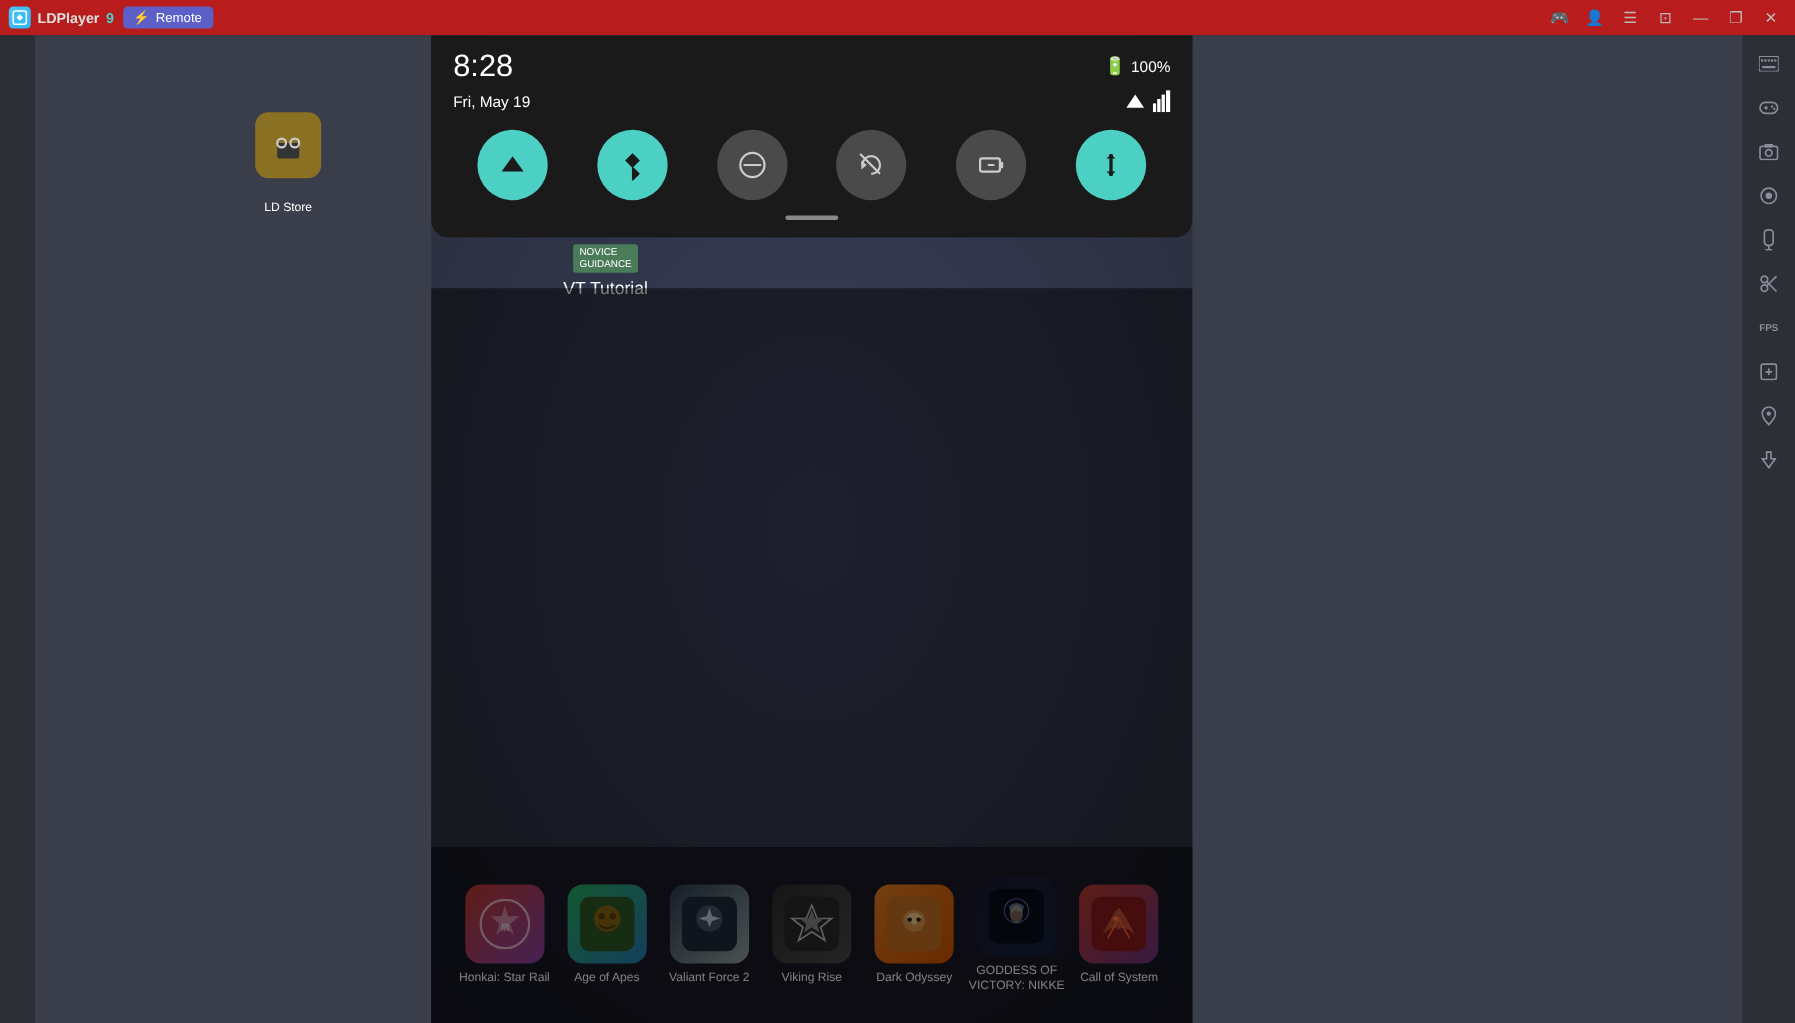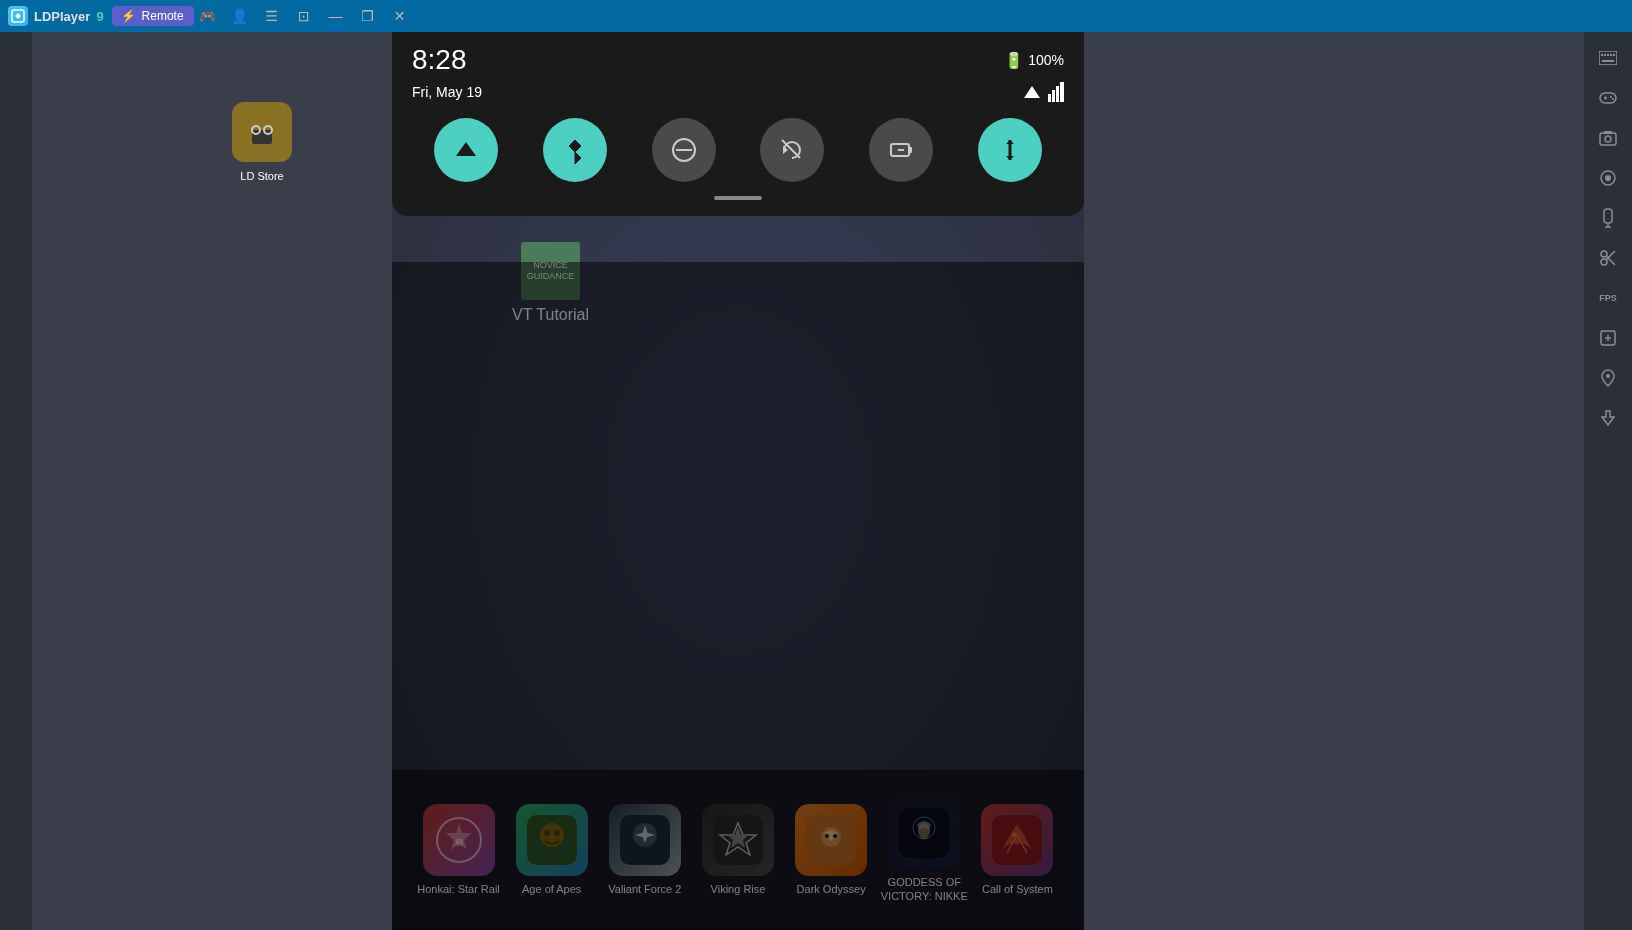--- a/index.html
+++ b/index.html
@@ -9,23 +9,24 @@
       overflow: hidden;
       font-family: 'Segoe UI', Arial, sans-serif;
       background: #2d2f36;
       display: flex;
       flex-direction: column;
     }
 
     
     #title-bar {
       height: 32px;
-      background: #0369a1;
-      display: flex;
-      align-items: center;
+      background: #b91c1c;
+      display: flex;
+      align-items: center;
+      justify-content: space-between;
       padding: 0 8px;
       flex-shrink: 0;
     }
     #title-bar-left {
       display: flex;
       align-items: center;
       gap: 8px;
     }
     #app-logo {
       display: flex;
@@ -192,21 +193,21 @@
       left: 360px;
       width: 692px;
       bottom: 0;
       background: radial-gradient(ellipse at center, #3a3f5c 0%, #2a2d3a 100%);
     }
 
     .desktop-icon {
       display: flex;
       flex-direction: column;
       align-items: center;
-      gap: 8px;
+      gap: 21px;
       cursor: pointer;
       width: 80px;
     }
     .desktop-icon .icon-img {
       width: 60px;
       height: 60px;
       border-radius: 12px;
       display: flex;
       align-items: center;
       justify-content: center;
@@ -243,25 +244,24 @@
       display: flex;
       flex-direction: column;
       align-items: center;
       gap: 6px;
       cursor: pointer;
     }
     .novice-badge {
       background: #4a7c59;
       color: white;
       font-size: 9px;
-      padding: 18px 6px;
+      padding: 2px 6px;
       border-radius: 3px;
-      text-align: center;
+      text-align: left;
       line-height: 1.2;
-      margin-top: 20px;
     }
 
     
     #no-notifications {
       position: absolute;
       top: 285px;
       left: 360px;
       width: 692px;
       text-align: center;
       color: #ccc;

